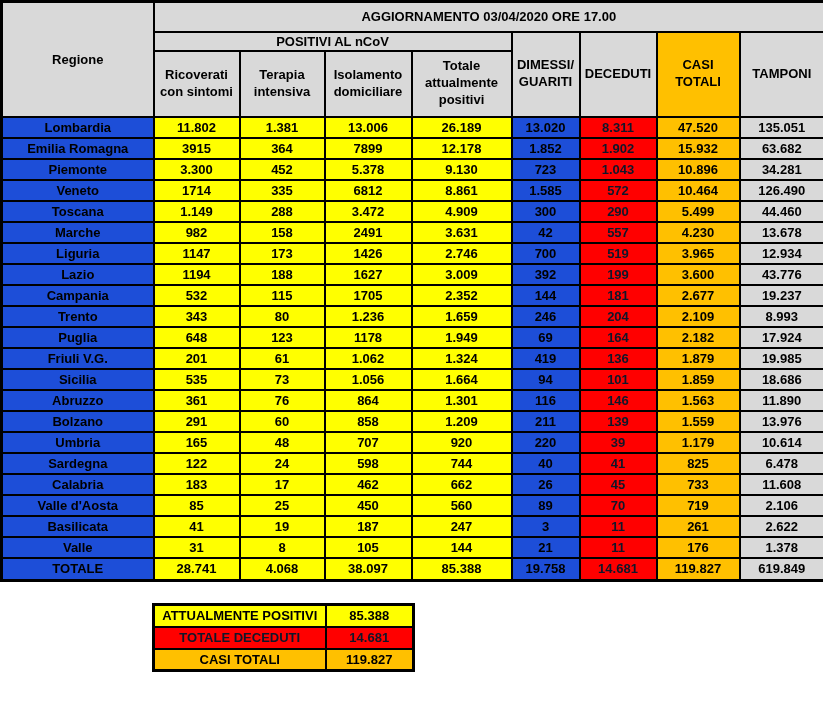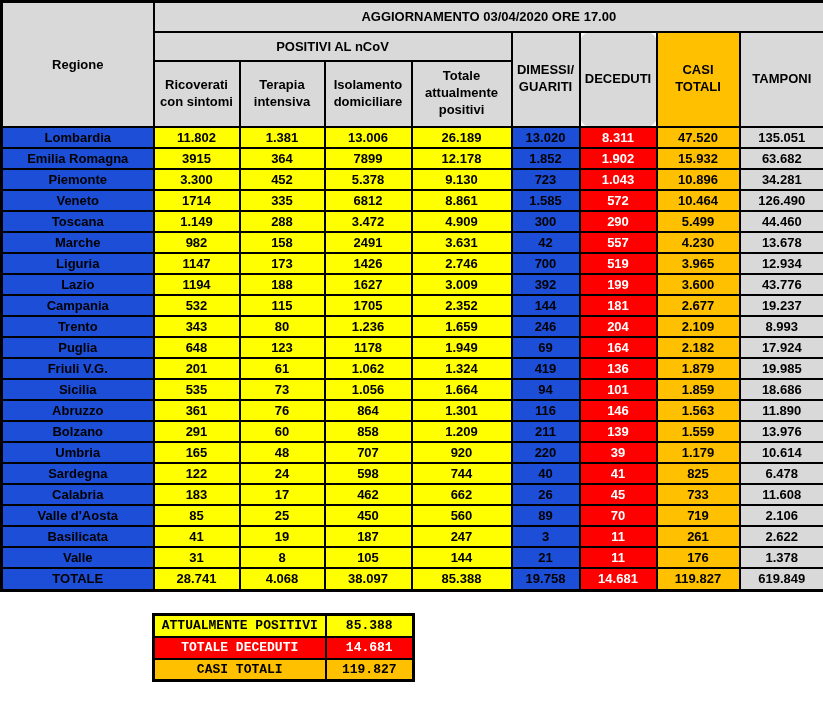--- a/index.html
+++ b/index.html
@@ -32,52 +32,51 @@
     height: 30px;
     border-bottom: 4px solid #000;
   }
   .hdr {
     background: #D9D9D9;
     white-space: pre-line;
     line-height: 1.3;
     font-size: 13px;
   }
   .hdr-regione { background: #D9D9D9; font-size: 13.5px; }
-  .hdr-group { background: #D9D9D9; height: 29px; }
+  .hdr-group { background: #D9D9D9; height: 19px; }
   .subhdr-row th { height: 66px; }
   .hdr-casi { background: #FFC000; border-left-style: hidden; }
-  .hdr-deceduti { border-right-style: hidden; border-radius: 11px; }
+  .hdr-deceduti { border-right-style: hidden; }
 
   .main-table tbody tr { height: 21px; }
   .main-table tbody td { line-height: 1; }
   .region { background: #1d4ed8; font-weight: bold; }
   .light { font-weight: normal; }
   .c-yellow { background: #FFFF00; }
   .c-green  { background: #1d4ed8; }
-  .c-red    { background: #FF0000; color: #ffffff; }
+  .c-red    { background: #FF0000; color: #0f172a; }
   .c-orange { background: #FFC000; }
   .c-grey   { background: #D9D9D9; }
   .totale-row { height: 23px; }
   .totale-row td { font-weight: bold; }
 
   
   .summary-table {
     margin: 21px 0 0 152px;
     width: 260px;
     border: 3px solid #000;
   }
   .summary-table td {
     border: 2px solid #000;
     height: 22px;
     text-align: center;
     vertical-align: middle;
     font-size: 13px;
     font-weight: bold;
     line-height: 1;
-    font-family: Liberation Mono, monospace;
   }
   .summary-label { width: 172px; }
   .summary-value { width: 88px; }
 </style>
 </head>
 <body>
 
 <table class="main-table">
   <colgroup>
     <col style="width:152px">

